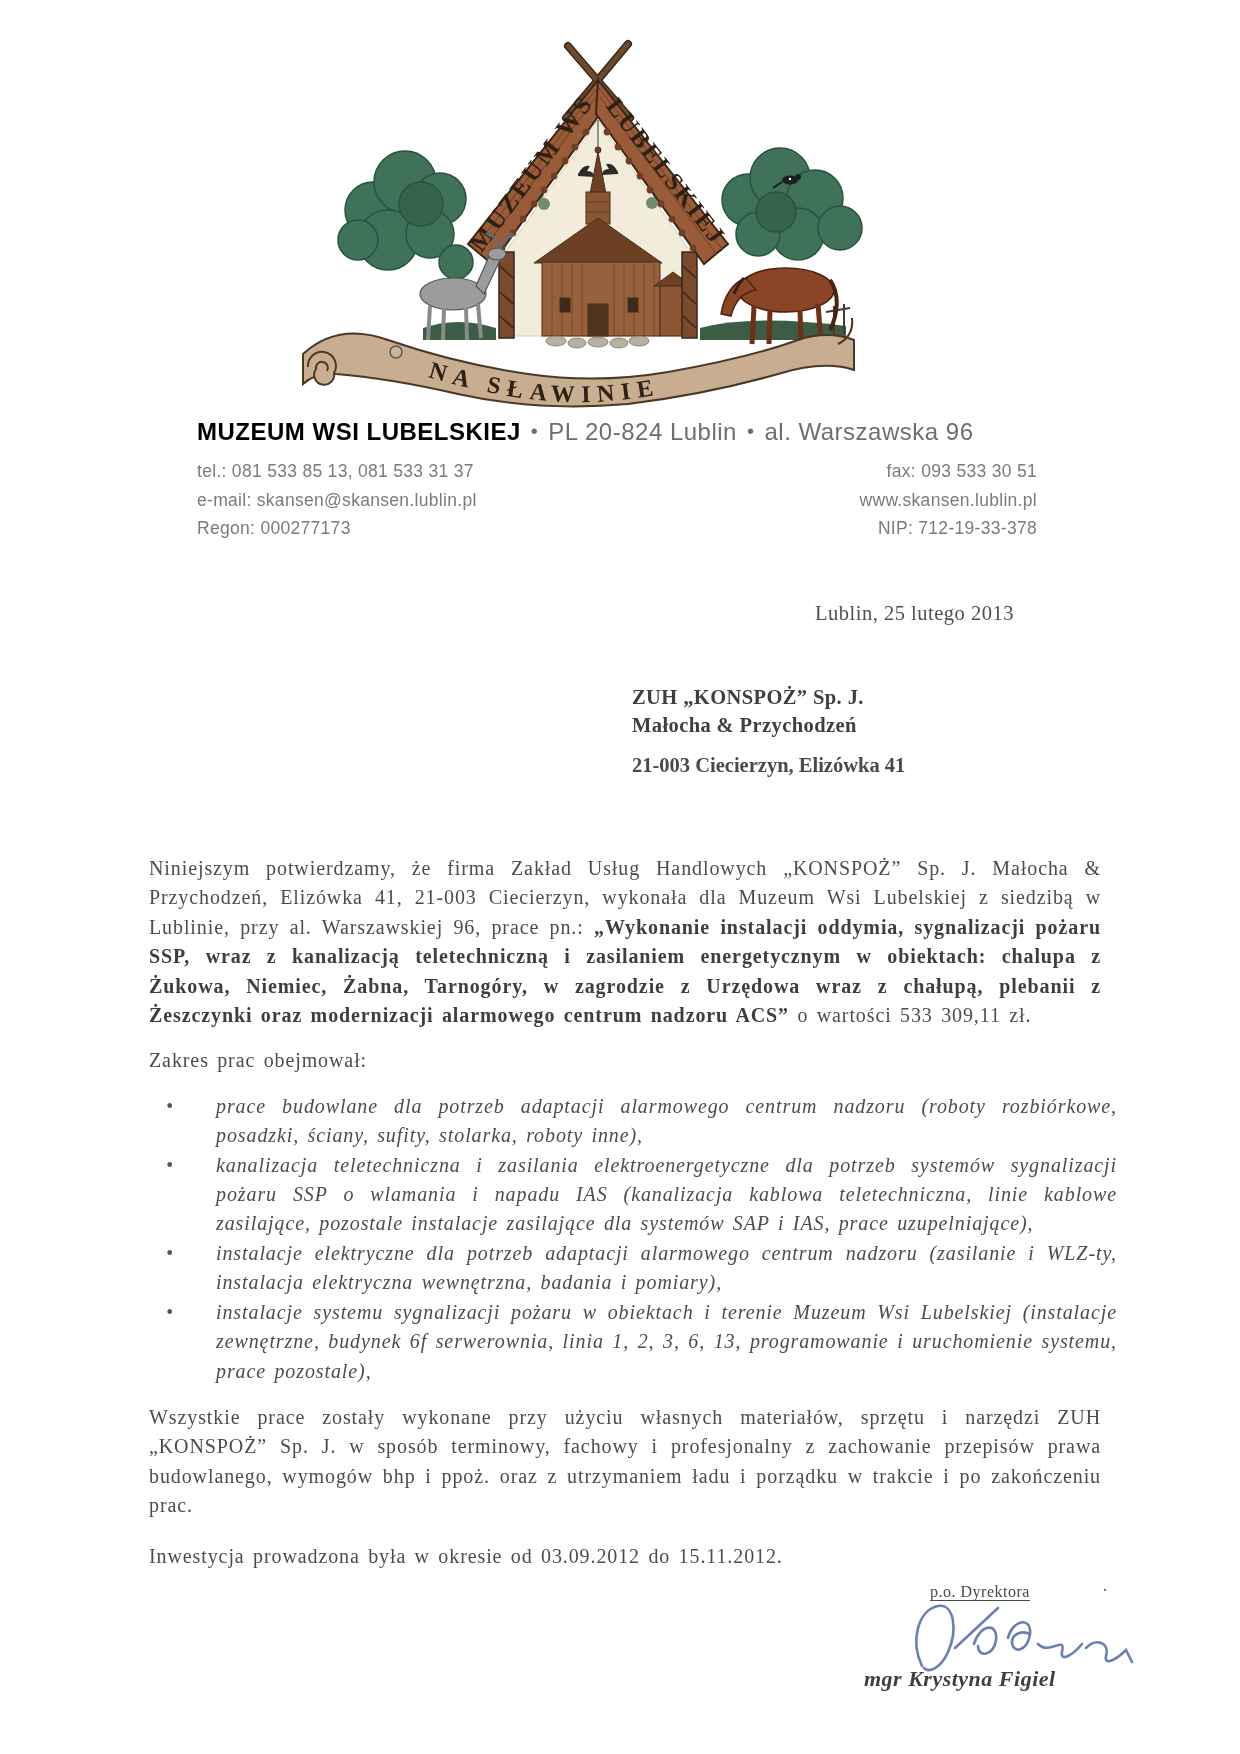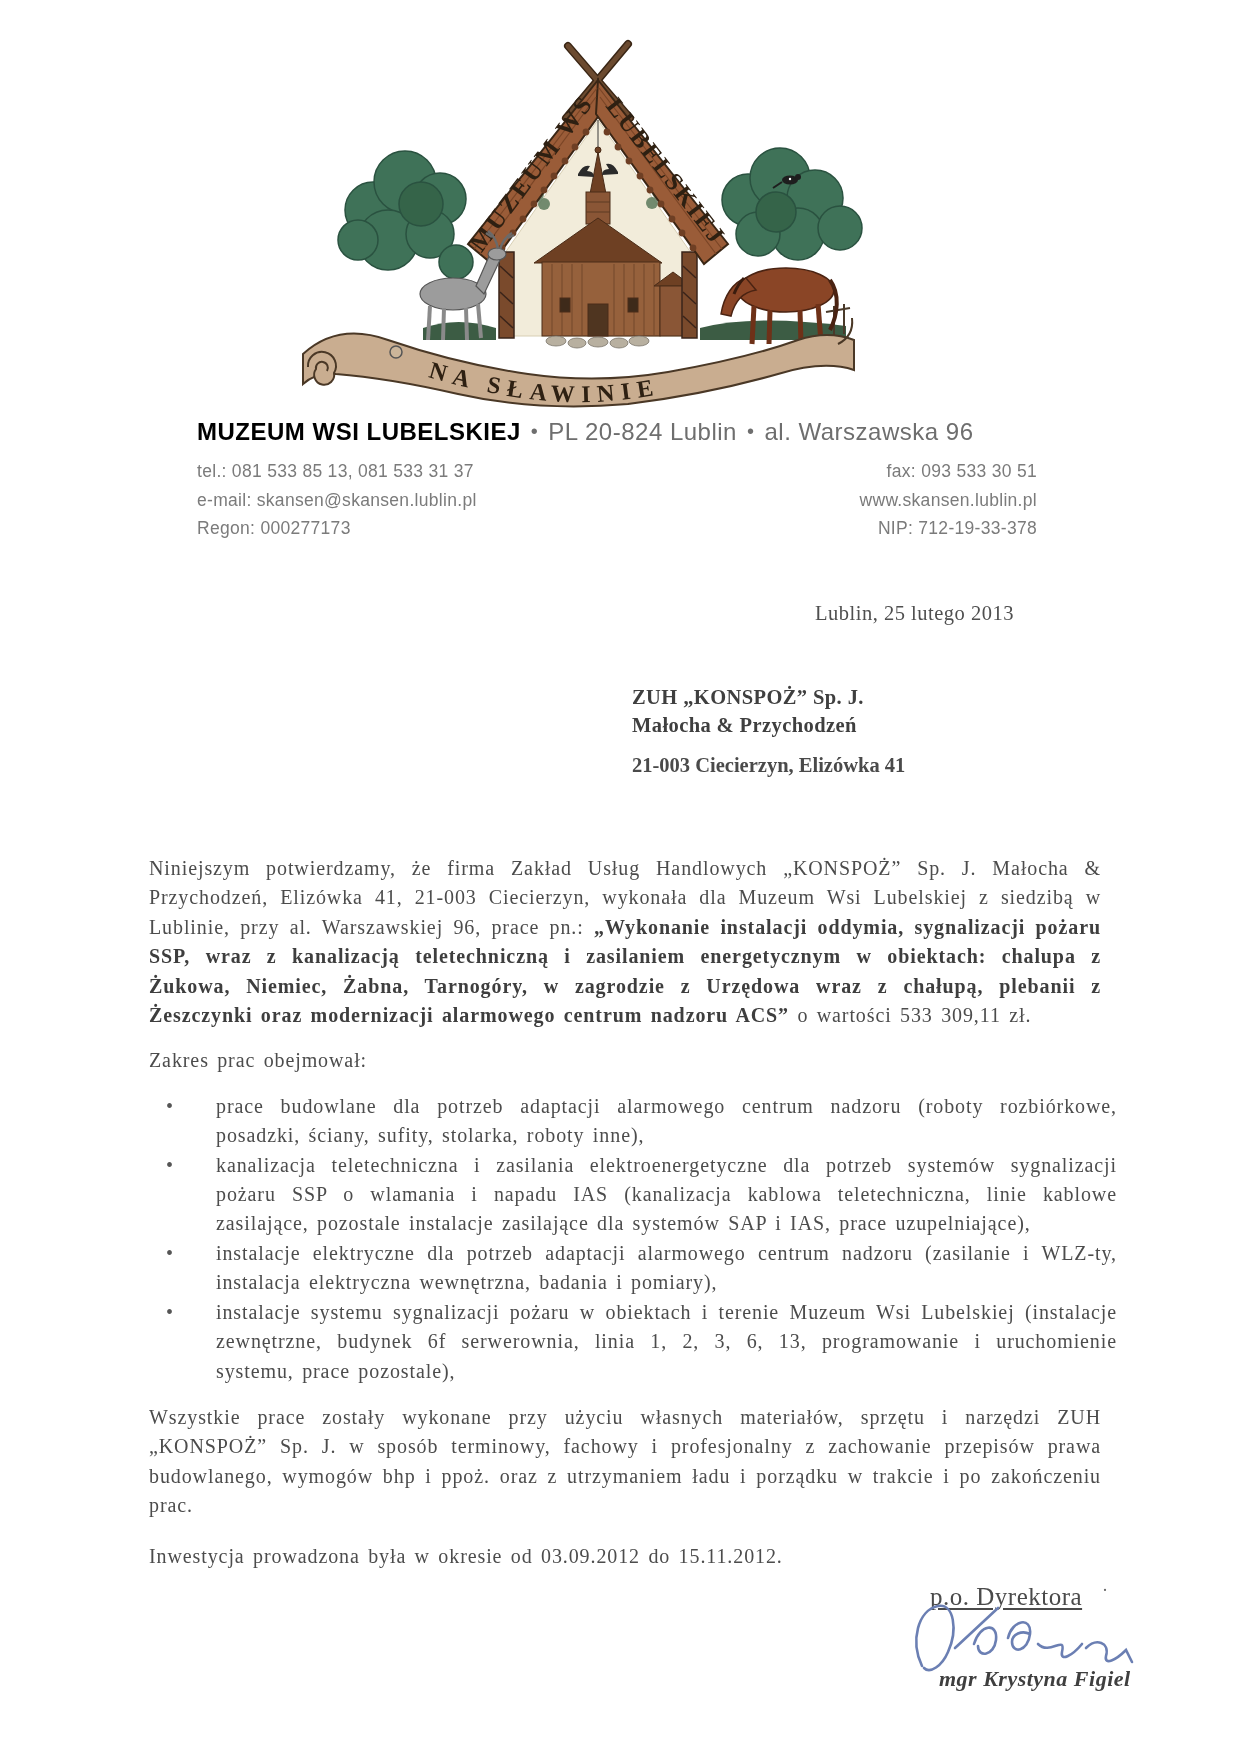--- a/index.html
+++ b/index.html
@@ -33,39 +33,39 @@
   .recipient .addr{margin-top:12px;font-weight:bold;color:#4a4a4a;}
 
   .body-text{
     left:133px;top:838px;width:984px;
     font-size:20px;line-height:29.4px;text-align:justify;
     letter-spacing:.9px;word-spacing:2.5px;color:#4c4c4c;
   }
   .body-text p{margin:16px;}
   .body-text .strong{font-weight:bold;color:#3e3e3e;}
   .scope{margin-top:14px !important;text-align:left;}
-  ul.bullets{margin:9px 0 16px 0;padding:0;list-style:none;}
+  ul.bullets{margin:9px 0 16px 0;padding:0;list-style:none;font-style:italic;}
   ul.bullets li{
     position:relative;padding-left:83px;margin:0;text-align:justify;
   }
   ul.bullets li::before{
     content:"\2022";position:absolute;left:33px;top:0;color:#555;
   }
   .closing1{margin-top:17px !important;}
   .closing2{margin-top:21px !important;text-align:left;}
 
   
   .sig-title{
-    left:930px;top:1583px;font-size:25px;color:#4a4a4a;letter-spacing:.5px;
+    left:930px;top:1583px;font-size:16px;color:#4a4a4a;letter-spacing:.5px;
     text-decoration:underline;text-underline-offset:3px;
   }
   .sig-dot{left:1102px;top:1580px;font-size:18px;color:#6a6a6a;}
   .sig-scribble{left:900px;top:1596px;}
   .sig-name{
-    left:939px;top:1666px;font-size:22px;font-weight:bold;font-style:italic;
+    left:864px;top:1666px;font-size:22px;font-weight:bold;font-style:italic;
     color:#3f3f3f;letter-spacing:.5px;text-align:center;
   }
 
   
   .logo{left:278px;top:22px;}
 </style>
 </head>
 <body>
 
 <svg class="abs logo" width="600" height="398" viewBox="0 0 600 398" aria-hidden="true">

